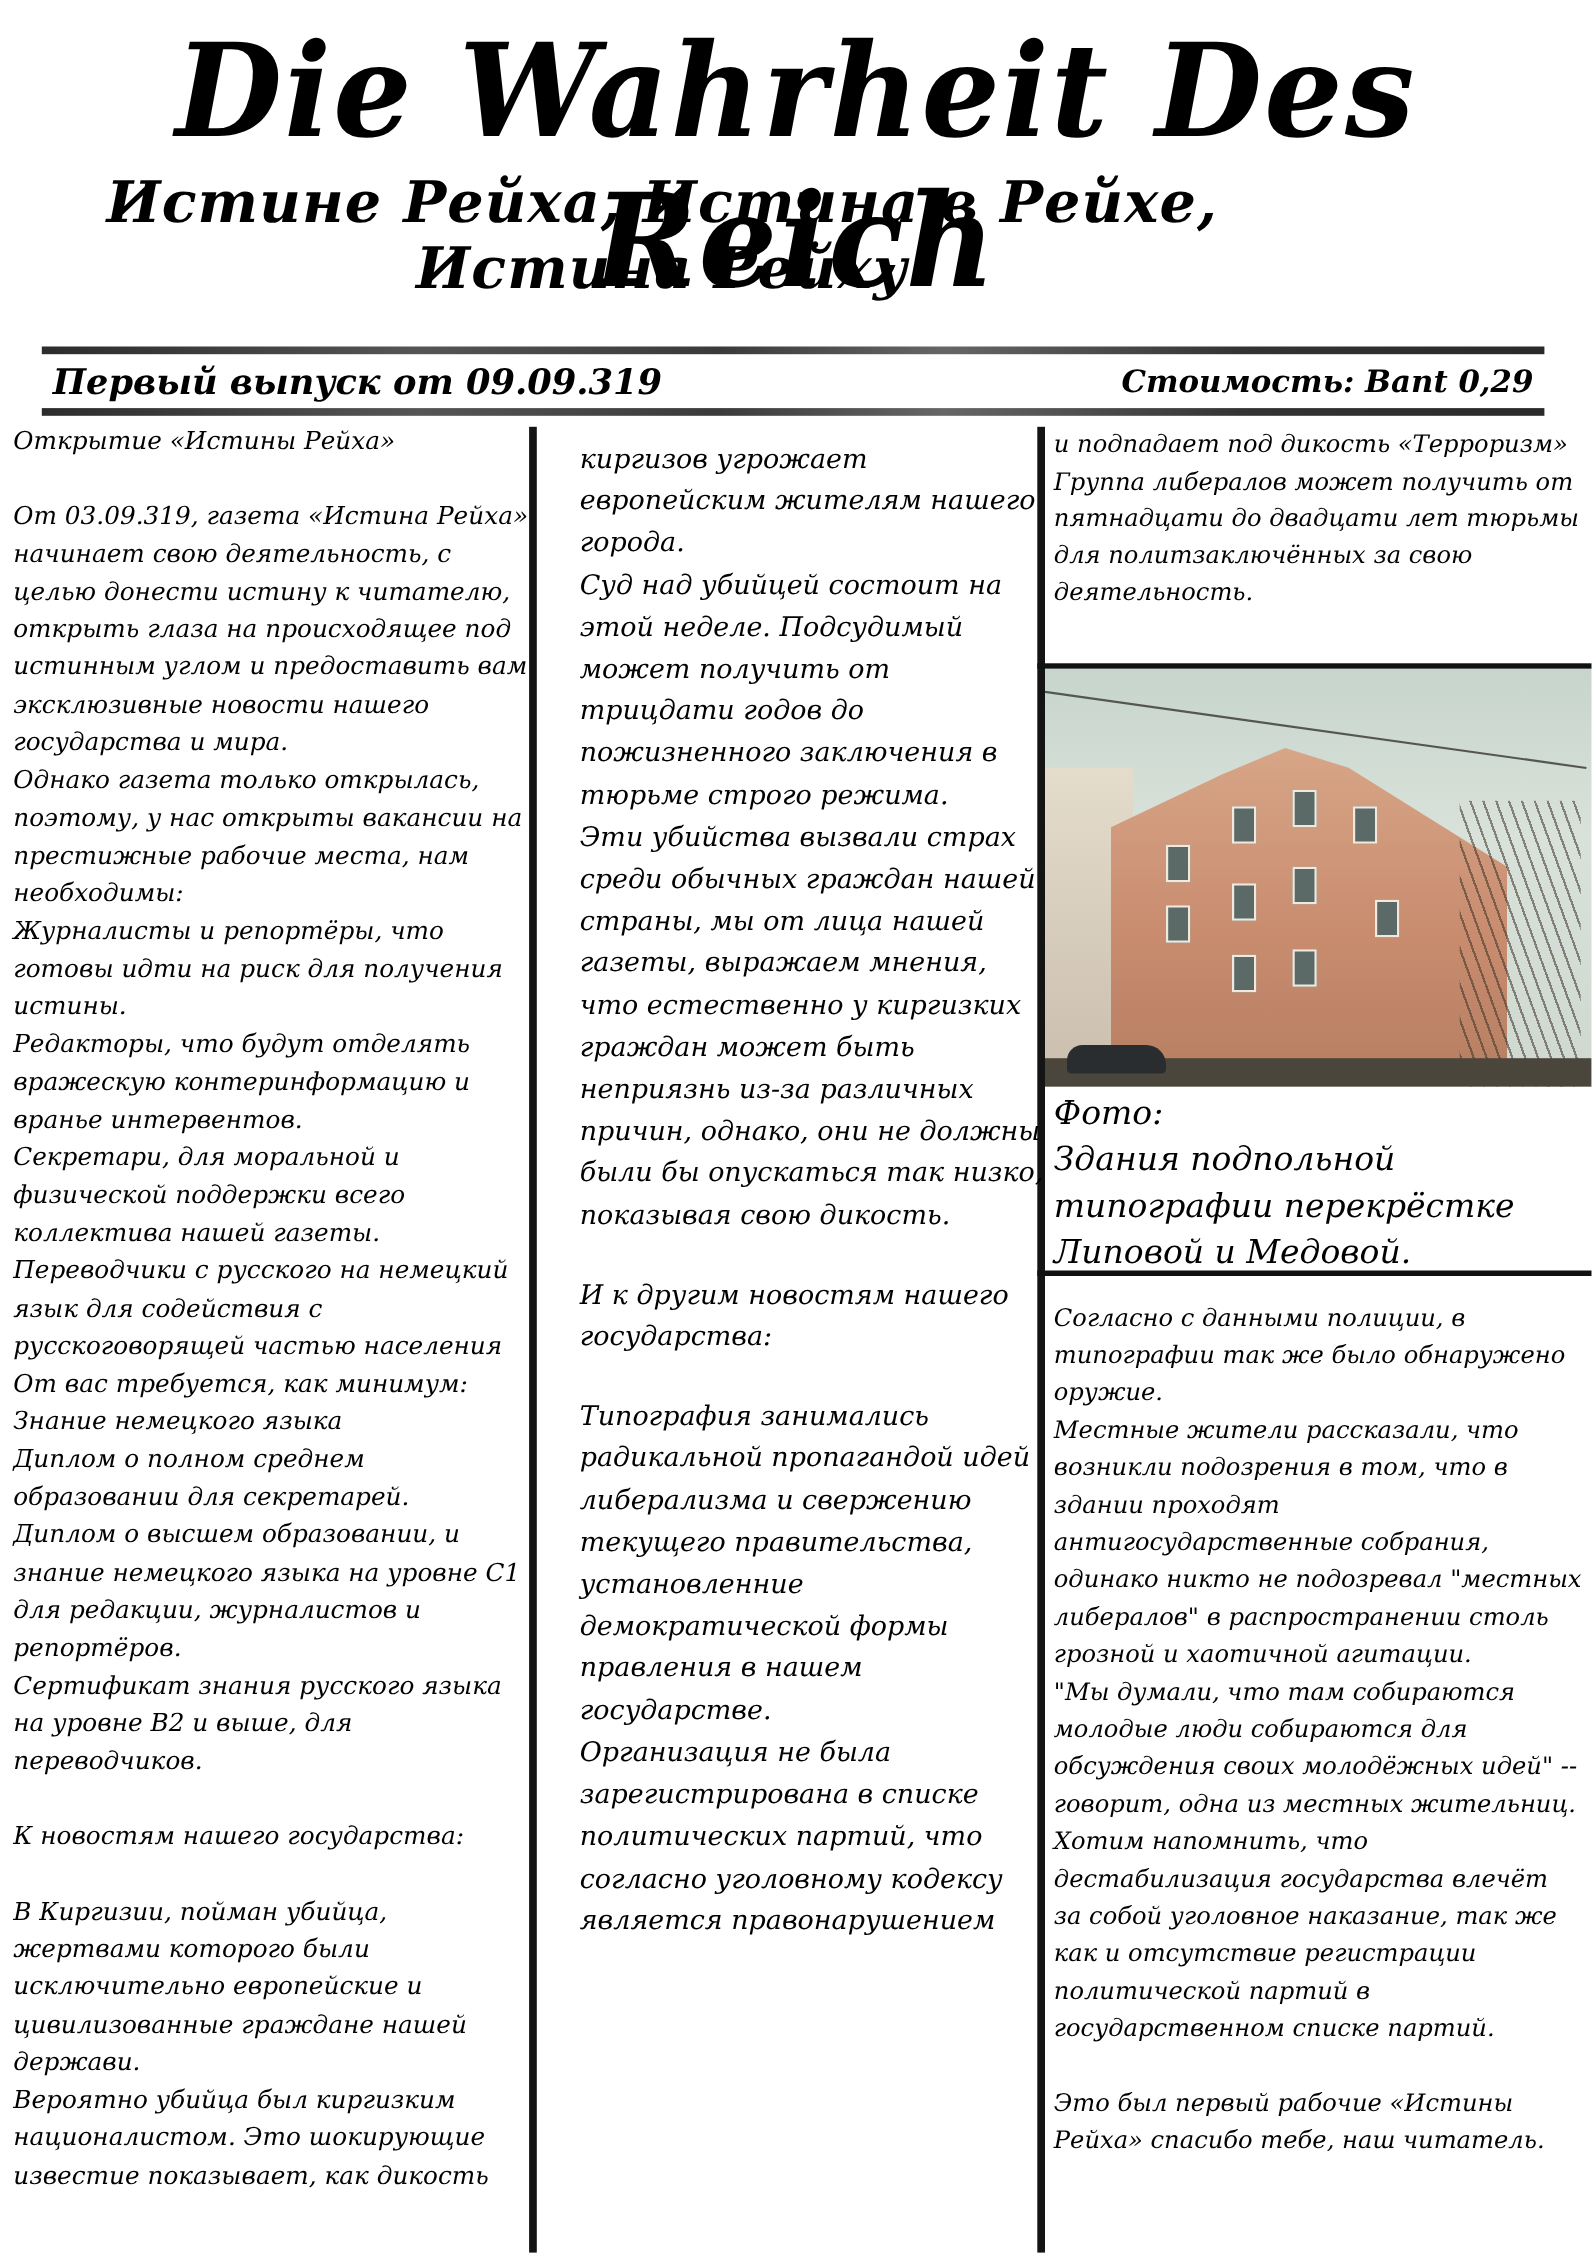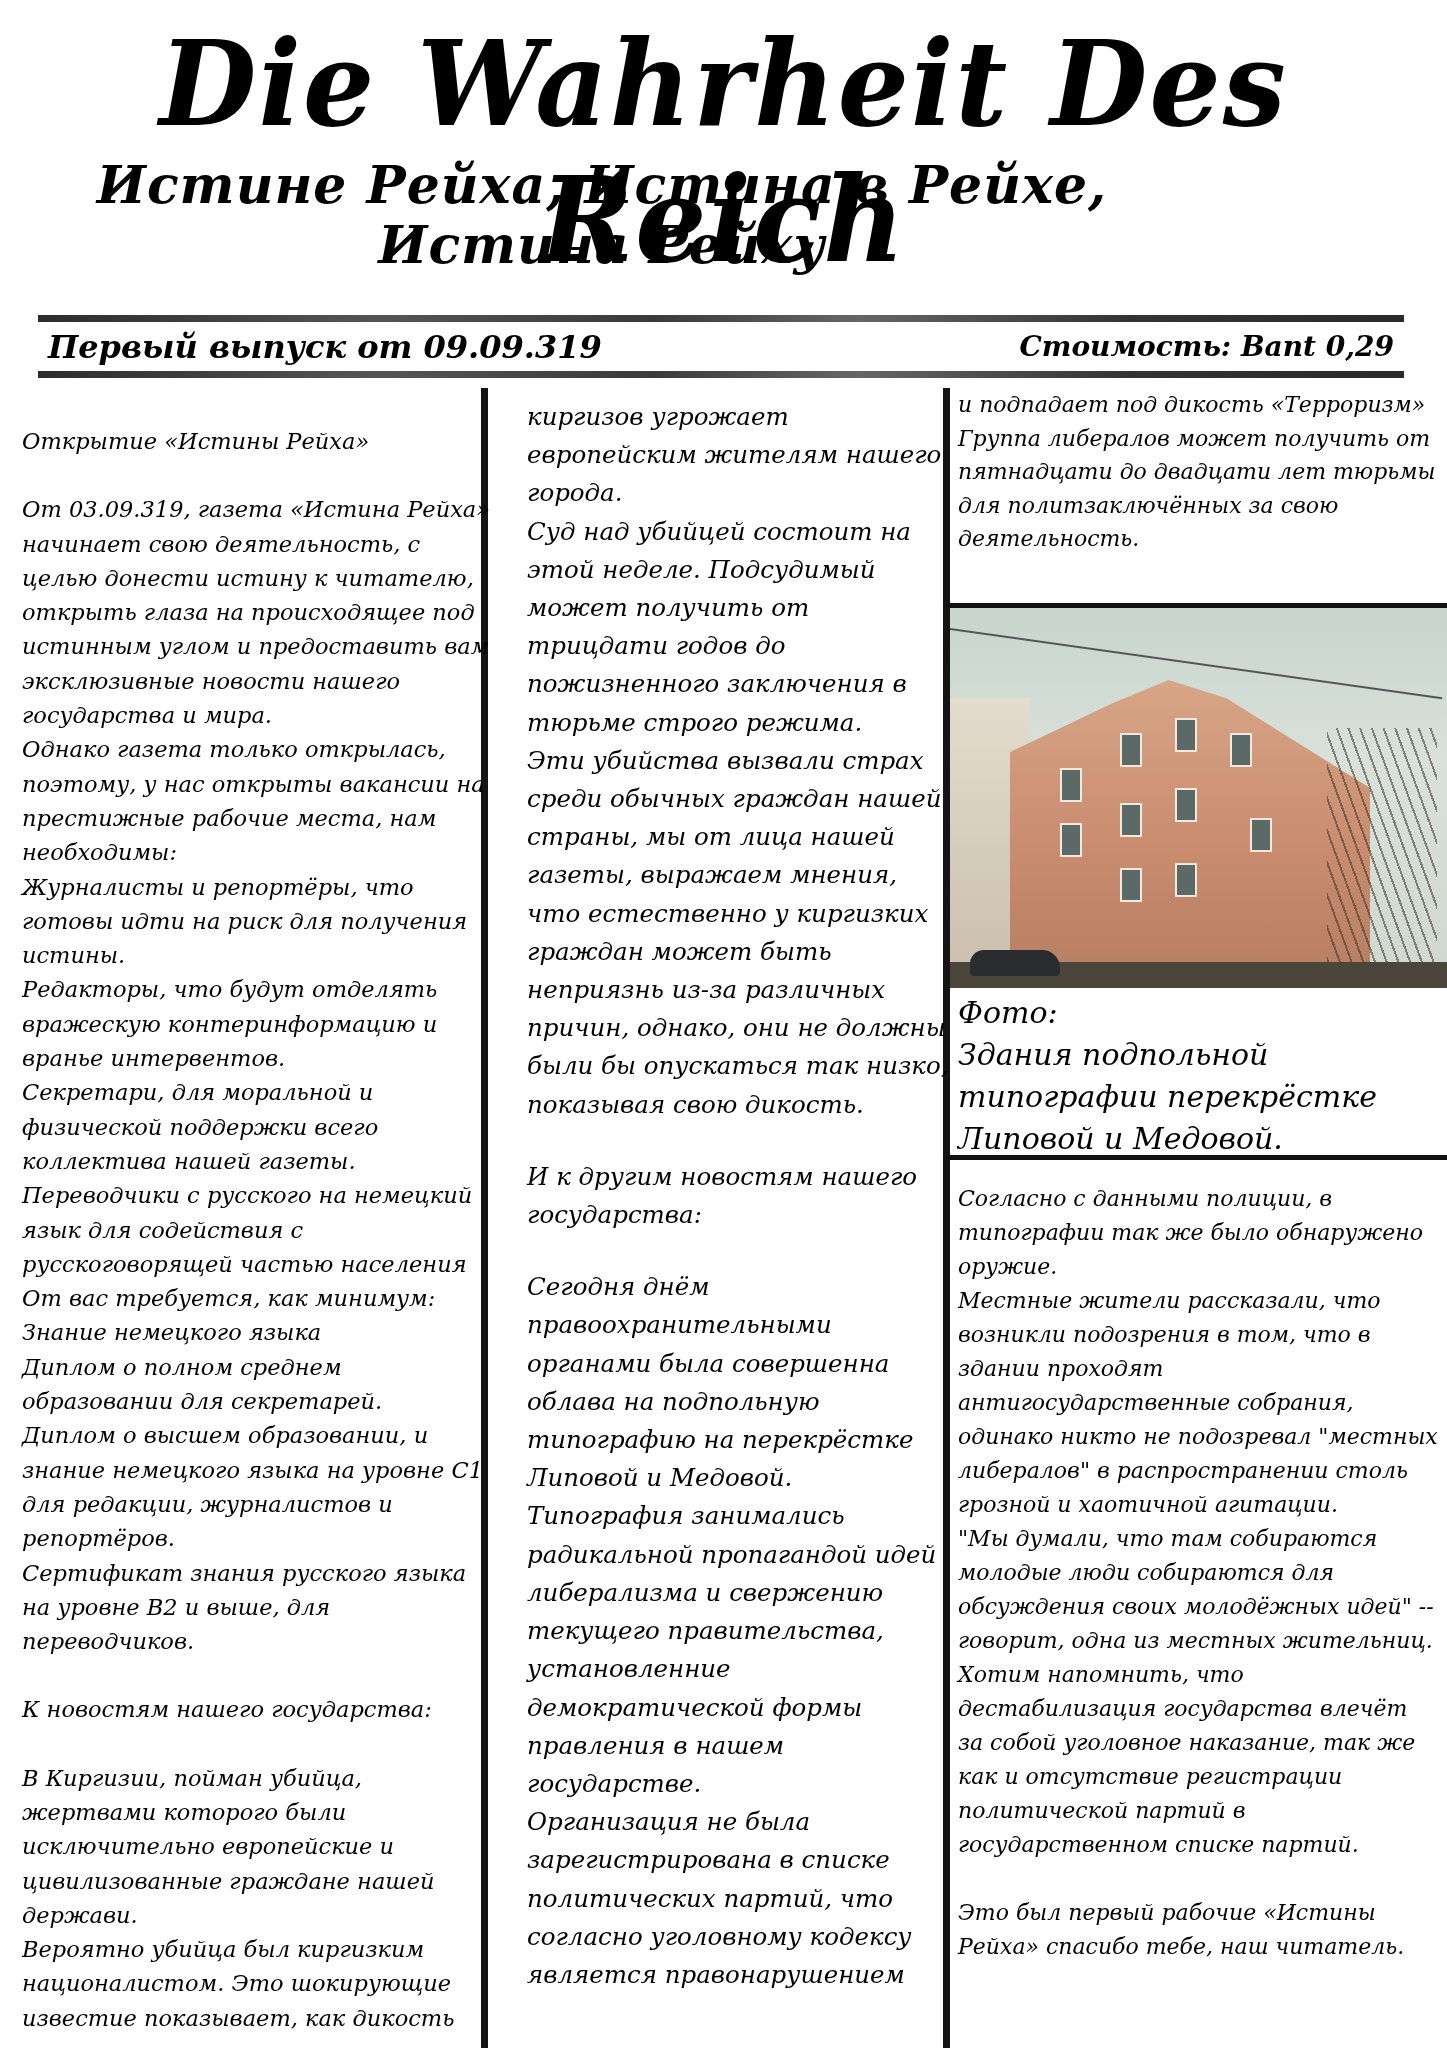--- a/index.html
+++ b/index.html
@@ -33,21 +33,21 @@
     font-size: 28px; line-height: 46px;
   }
 
   .col {
     position: absolute; top: 380px; font-family: "DejaVu Serif", serif; font-style: italic;
     font-size: 23px; line-height: 34.2px;
   }
   .col p { margin: 0; white-space: pre-wrap; }
   .col .gap { height: 34px; }
 
-  .col-1 { left: 22px; width: 470px; top: 384px; line-height: 34.3px; font-size: 22.5px; margin-top: 40px; }
+  .col-1 { left: 12px; width: 470px; top: 384px; line-height: 34.3px; font-size: 22.5px; }
   .col-2 { left: 527px; width: 430px; top: 398px; font-size: 24.5px; line-height: 38.2px; }
   .col-3 { left: 958px; width: 480px; top: 388px; font-size: 22px; line-height: 33.6px; }
 
   .vline { position: absolute; width: 7px; background: #141414; }
   .vline.v1 { left: 481px; top: 388px; height: 1660px; }
   .vline.v2 { left: 943px; top: 388px; height: 1660px; }
 
   .col3-box-top { position: absolute; left: 943px; top: 603px; width: 504px; height: 5px; background: #111; }
   .photo {
     position: absolute; left: 950px; top: 608px; width: 497px; height: 380px; overflow: hidden;
@@ -113,21 +113,20 @@
   <p>Вероятно убийца был киргизким националистом. Это шокирующие известие показывает, как дикость</p>
 </div>
 
 <div class="col col-2">
   <p>киргизов угрожает европейским жителям нашего города.</p>
   <p>Суд над убийцей состоит на этой неделе. Подсудимый может получить от трицдати годов до пожизненного заключения в тюрьме строго режима.</p>
   <p>Эти убийства вызвали страх среди обычных граждан нашей страны, мы от лица нашей газеты, выражаем мнения, что естественно у киргизких граждан может быть неприязнь из-за различных причин, однако, они не должны были бы опускаться так низко, показывая свою дикость.</p>
   <div class="gap"></div>
   <p>И к другим новостям нашего государства:</p>
   <div class="gap"></div>
-  <p>Сегодня днём правоохранительными органами была совершенна облава на подпольную типографию на перекрёстке Липовой и Медовой.</p>
   <p>Типография занимались радикальной пропагандой идей либерализма и свержению текущего правительства, установленние демократической формы правления в нашем государстве.</p>
   <p>Организация не была зарегистрирована в списке политических партий, что согласно уголовному кодексу является правонарушением</p>
 </div>
 
 <div class="col col-3">
   <p>и подпадает под дикость «Терроризм»</p>
   <p>Группа либералов может получить от пятнадцати до двадцати лет тюрьмы для политзаключённых за свою деятельность.</p>
 </div>
 
 <div class="col3-box-top"></div>

